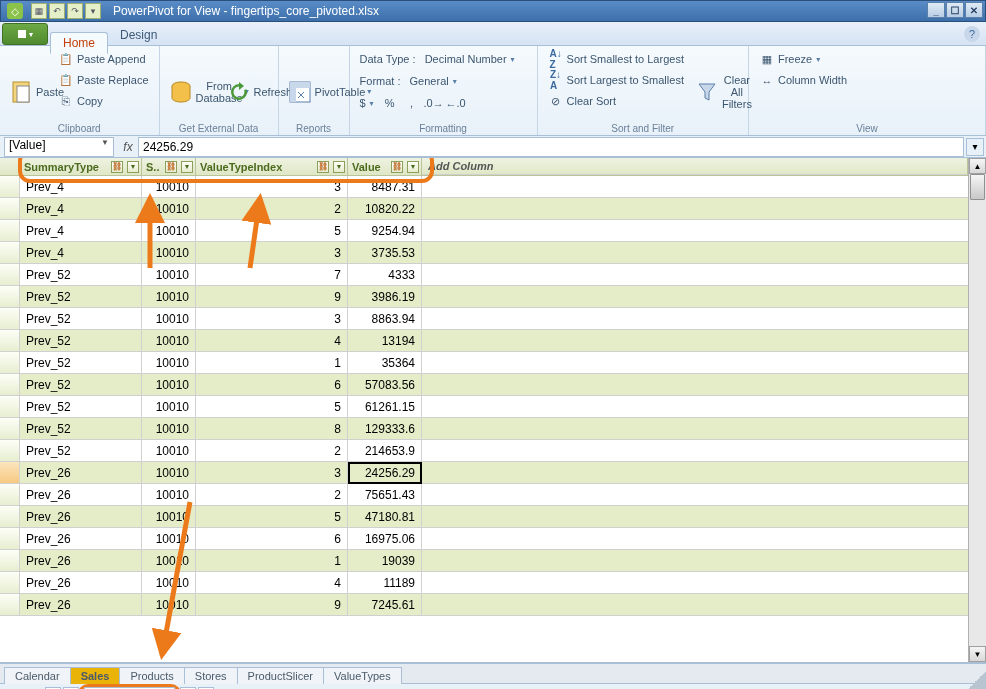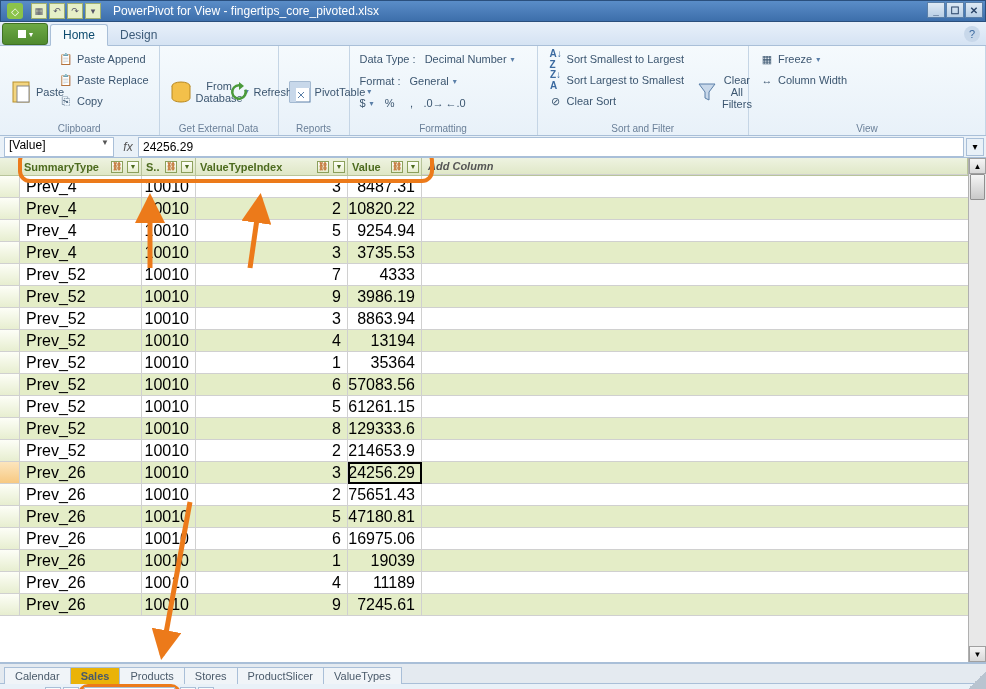--- a/index.html
+++ b/index.html
@@ -12,21 +12,21 @@
   .titlebar .qat-btn { width:16px; height:16px; background:#e6f0c8; border:1px solid #a0b070; font-size:9px; display:flex;align-items:center;justify-content:center; color:#556;}
   .titlebar .title-text { margin-left:12px; font-size:12px;}
   .titlebar .win-btns { position:absolute; right:2px; top:1px; display:flex; gap:1px;}
   .titlebar .win-btn { width:18px; height:16px; background:linear-gradient(#dfeaf5,#b8cee5); border:1px solid #5a7fa8; font-size:10px; display:flex;align-items:center;justify-content:center; color:#2a4468; font-weight:bold;}
 
   
   .tabrow { height:24px; background:linear-gradient(#e8f0fa,#d5e3f3); border-bottom:1px solid #a9bfd8; display:flex; align-items:flex-end; position:relative;}
   .file-btn { width:46px; height:22px; margin:0 2px; background:linear-gradient(#6da945,#4f8a2e); border:1px solid #3f7023; border-radius:3px; display:flex;align-items:center;justify-content:center;}
   .file-btn svg{fill:#fff;}
   .ribbon-tab { padding:3px 12px 3px 12px; font-size:12px; color:#3c5a78; cursor:pointer;}
-  .ribbon-tab.active { background:#f5fafd; border:1px solid #a9bfd8; border-bottom:1px solid #f5fafd; border-radius:3px 3px 0 0; color:#0c4a6e; position:relative; top:1px;}
+  .ribbon-tab.active { background:#f5fafd; border:1px solid #a9bfd8; border-bottom:1px solid #f5fafd; border-radius:3px 3px 0 0; color:#c2410c; position:relative; top:9px;}
   .help-icon { position:absolute; right:6px; top:4px; width:16px; height:16px; border-radius:50%; background:#c8d8ea; color:#3b6aa0; font-size:11px; display:flex;align-items:center;justify-content:center;}
 
   
   .ribbon { height:90px; background:linear-gradient(#f5fafd,#e8f1f9); border-bottom:1px solid #a9bfd8; display:flex; font-size:11px; color:#3c5670;}
   .ribbon-group { border-right:1px solid #c5d5e5; padding:3px 6px 2px 6px; display:flex; flex-direction:column; position:relative;}
   .ribbon-group-label { position:absolute; bottom:1px; left:0; right:0; text-align:center; font-size:10px; color:#6b8099;}
   .ribbon-row { display:flex; gap:4px; flex:1;}
   .ribbon-bigbtn { width:44px; display:flex; flex-direction:row; align-items:center; justify-content:flex-start; padding-top:2px; gap:1px; border:1px solid transparent; border-radius:3px; text-align:center; line-height:1.1;}
   .ribbon-bigbtn .ic{width:32px;height:32px;display:flex;align-items:center;justify-content:center;}
   .ribbon-smallbtn { display:flex; align-items:center; gap:3px; padding:1px 3px; height:20px; border:1px solid transparent; border-radius:2px; white-space:nowrap;}
@@ -42,21 +42,21 @@
   .formulainput{flex:1; height:20px; background:#fff; border:1px solid #a9bfd8; padding:0 4px; display:flex;align-items:center;}
   .fexpand{width:18px;height:18px;border:1px solid #a9bfd8;background:#e9f1f8;display:flex;align-items:center;justify-content:center;font-size:10px;margin:0 2px;}
 
   
   .gridwrap{position:relative; height:505px; overflow:hidden; border-bottom:1px solid #a9bfd8;}
   .grid{position:absolute;left:0;top:0;right:18px;bottom:0;overflow:hidden;}
   .hdr-row{display:flex;height:18px;background:linear-gradient(#eef3e1,#dfe7c6);border-bottom:1px solid #b8c49a;font-size:11px;}
   .hdr-cell{display:flex;align-items:center;padding:0 4px;color:#4d6b1f;border-right:1px solid #b8c49a;position:relative;font-weight:bold;}
   .hdr-cell .filter{width:12px;height:12px;border:1px solid #8ca05c;background:linear-gradient(#fdfef9,#e6edcd);position:absolute;right:2px;display:flex;align-items:center;justify-content:center;font-size:7px;color:#4d6b1f;}
   .hdr-cell .link{width:12px;height:12px;border:1px solid #8ca05c;background:linear-gradient(#fdfef9,#e6edcd);position:absolute;right:18px;display:flex;align-items:center;justify-content:center;font-size:8px;color:#c07030;}
-  .data-row{display:flex;height:22px;font-size:16px;}
+  .data-row{display:flex;height:22px;font-size:12px;}
   .data-row.alt{background:#e4edc7;}
   .data-row .rowsel{width:20px;border-right:1px solid #d0d0d0;border-bottom:1px solid #d0d0d0;background:linear-gradient(#fdfef7,#e7eed0);}
   .data-row.selected .rowsel{background:linear-gradient(#fce5bd,#f7c982);}
   .cell{border-right:1px solid #d0d0d0;border-bottom:1px solid #d0d0d0;padding:0 6px;display:flex;align-items:center;overflow:hidden;}
   .cell.num{justify-content:flex-end;}
   .cell.active{border:2px solid #000;padding:0 5px;font-weight:normal;}
   .addcol{flex:1;color:#888;font-style:italic;padding:0 6px;border-bottom:1px solid #d0d0d0;display:flex;align-items:center;}
   .vscroll{position:absolute;right:0;top:0;bottom:0;width:18px;background:#e8e8e8;border-left:1px solid #b0b0b0;display:flex;flex-direction:column;}
   .vscroll .sbtn{height:16px;background:linear-gradient(#f5f5f5,#d8d8d8);border:1px solid #a0a0a0;display:flex;align-items:center;justify-content:center;font-size:8px;}
   .vscroll .strack{flex:1;position:relative;}

